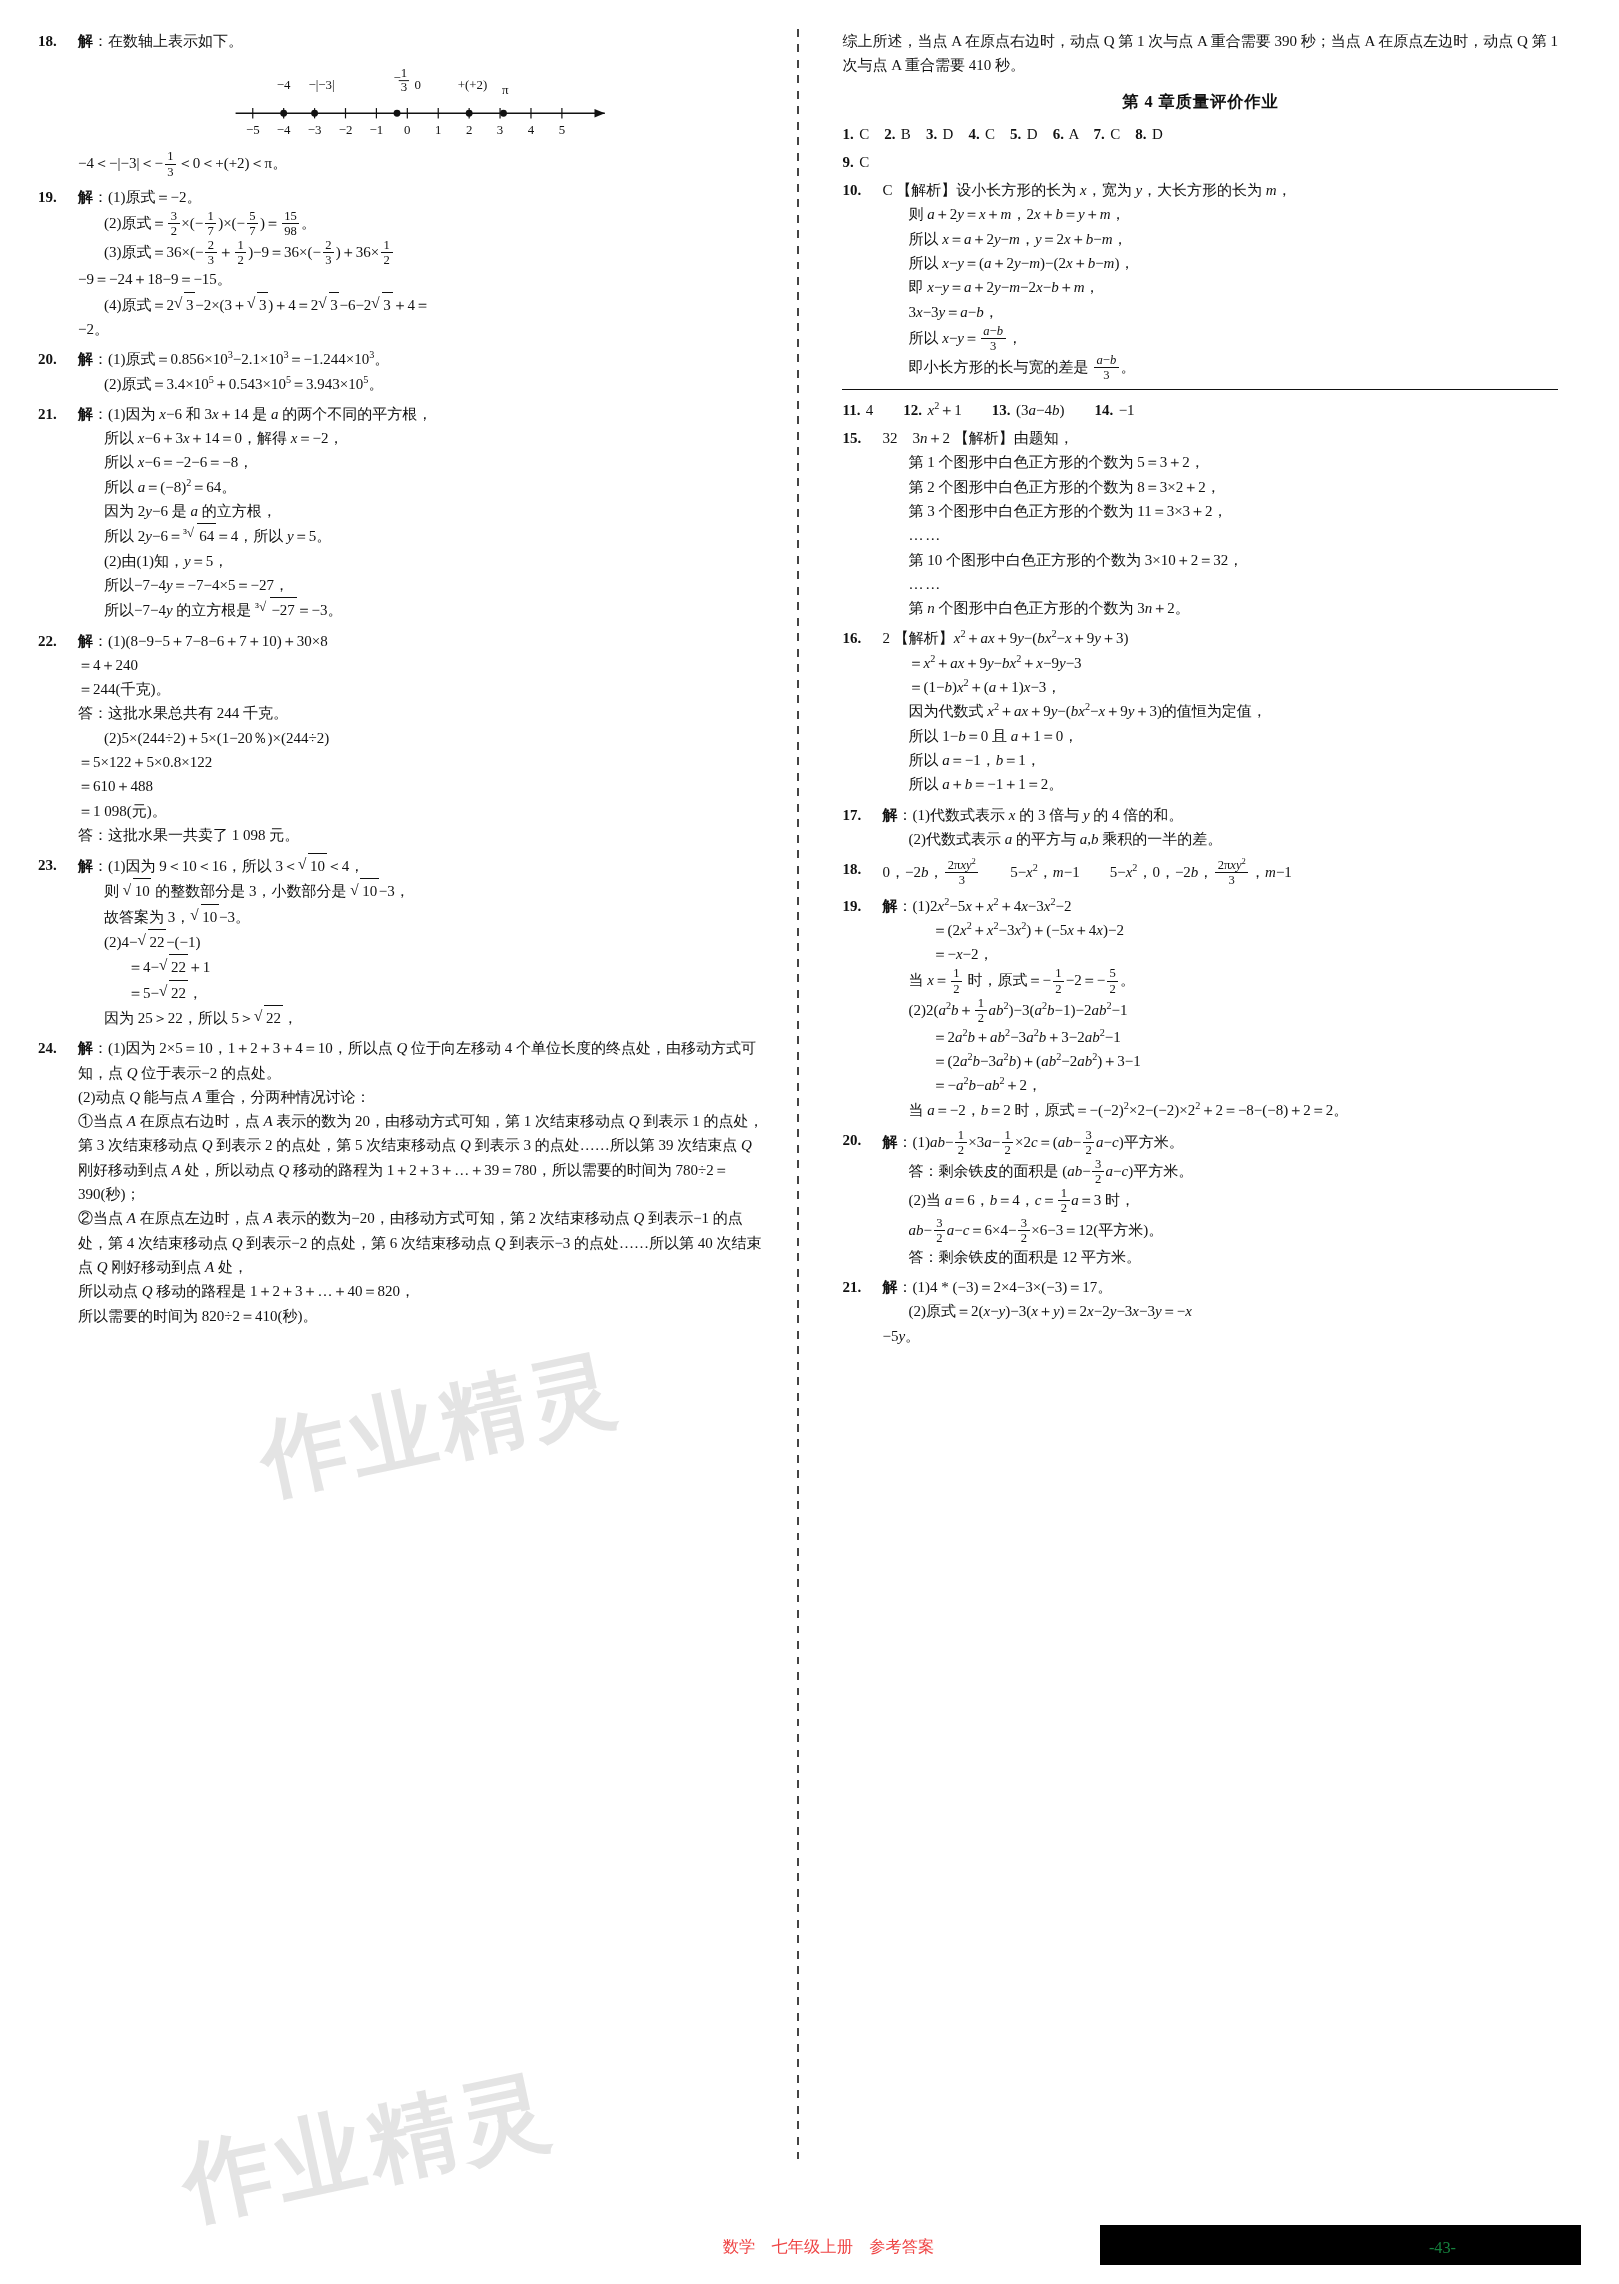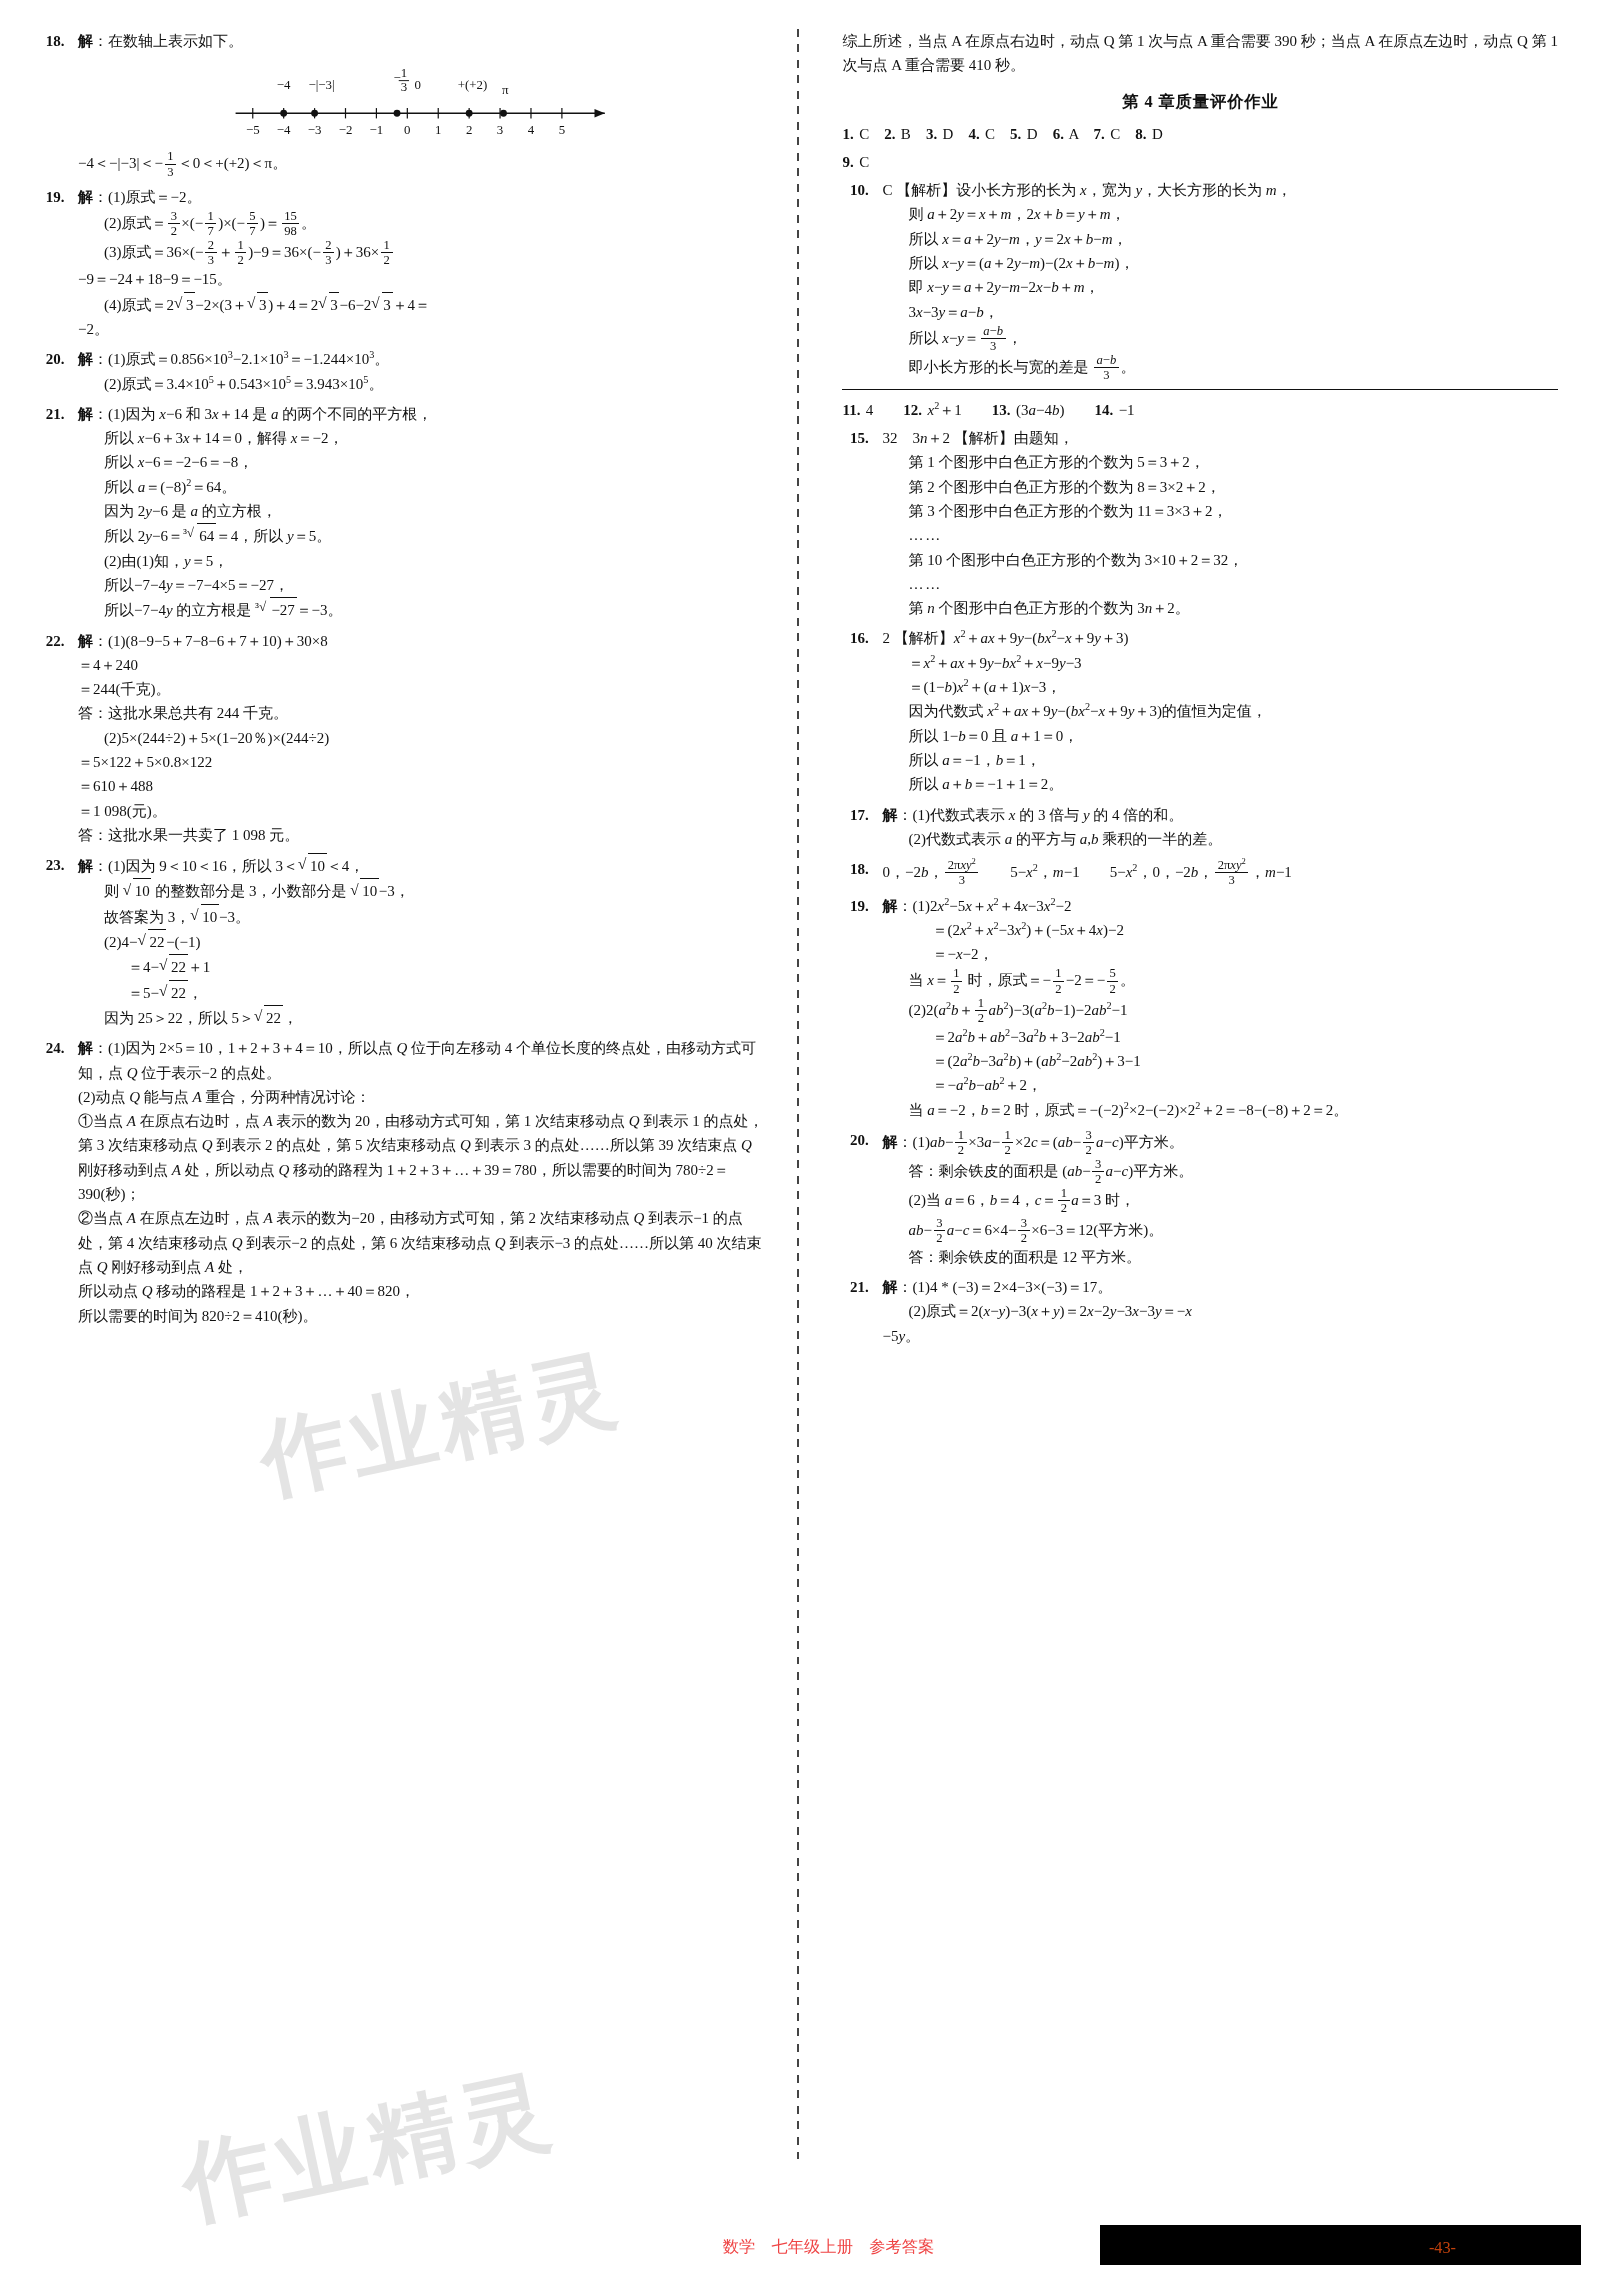--- a/index.html
+++ b/index.html
@@ -4,21 +4,21 @@
 <style>
   html,body{margin:0;padding:0;background:#fff;}
   body{width:1619px;height:2284px;font-family:"Liberation Serif",serif;color:#111;}
   .page{position:relative;width:1619px;height:2284px;box-sizing:border-box;padding:29px 38px 0 38px;}
   .cols{display:flex;gap:0;height:2130px;}
   .col{width:756px;box-sizing:border-box;}
   .col-left{padding-right:24px;}
   .col-right{padding-left:40px;}
   .divider{width:1.7px;margin:0 3.4px;background:repeating-linear-gradient(to bottom,#444 0 7.7px,transparent 7.7px 15.5px);}
   .item{display:flex;margin-bottom:6px;}
-  .num{width:34px;flex:0 0 34px;text-align:center;font-weight:bold;font-size:15px;padding-right:6px;line-height:1.62;}
+  .num{width:34px;flex:0 0 34px;text-align:left;font-weight:bold;font-size:15px;padding-right:6px;line-height:1.62;}
   .body{flex:1;font-size:15px;line-height:1.62;}
   .ln{display:block;}
   .ind{padding-left:26px;}
   .ind2{padding-left:50px;}
   b{font-weight:bold;}
   i{font-style:italic;font-family:"Liberation Serif",serif;}
   .frac{display:inline-block;vertical-align:-0.55em;text-align:center;font-size:0.84em;line-height:1.12;margin:0 1.7px;}
   .frac .n{display:block;padding:0 2.6px;}
   .frac .d{display:block;border-top:1px solid #111;padding:0 2.6px;}
   .sq{display:inline-block;position:relative;padding-left:10.3px;}
@@ -29,21 +29,21 @@
   .cbrt>span{border-top:1px solid #111;padding:0 1.7px;display:inline-block;}
   sup{font-size:0.68em;vertical-align:super;}
   .secth{text-align:center;font-weight:bold;font-size:16.3px;margin:13.7px 0 8.6px 0;letter-spacing:0.9px;}
   .ansrow{font-size:15px;line-height:1.7;margin-bottom:2.6px;}
   .ansrow b{margin-right:1.7px;}
   .sep{border-top:0.9px solid #111;margin:6.9px 0 6.9px 0;}
   .numline{margin:6.9px 0 10.3px 0;position:relative;height:79px;}
   .numline svg{display:block;margin:0 auto;}
   .footbar{position:absolute;right:38px;bottom:19px;width:481px;height:40px;background:#000;}
   .footleft{position:absolute;left:38px;right:0;bottom:26px;text-align:center;font-size:16.3px;color:#ef4444;}
-  .pagenum{position:absolute;right:163px;bottom:26px;color:#c2410c;font-size:16.3px;}
+  .pagenum{position:absolute;right:163px;bottom:26px;color:#15803d;font-size:16.3px;}
   .wm{position:absolute;pointer-events:none;font-family:"Liberation Sans",sans-serif;font-weight:bold;color:rgba(120,120,120,0.20);letter-spacing:5.2px;}
   .wm1{left:258px;top:1366px;font-size:86px;transform:rotate(-12deg);}
   .wm2{left:180px;top:2087px;font-size:89px;transform:rotate(-12deg);}
   .dots{letter-spacing:1.7px;}
 </style>
 </head>
 <body>
 
 <div class="page">
 

